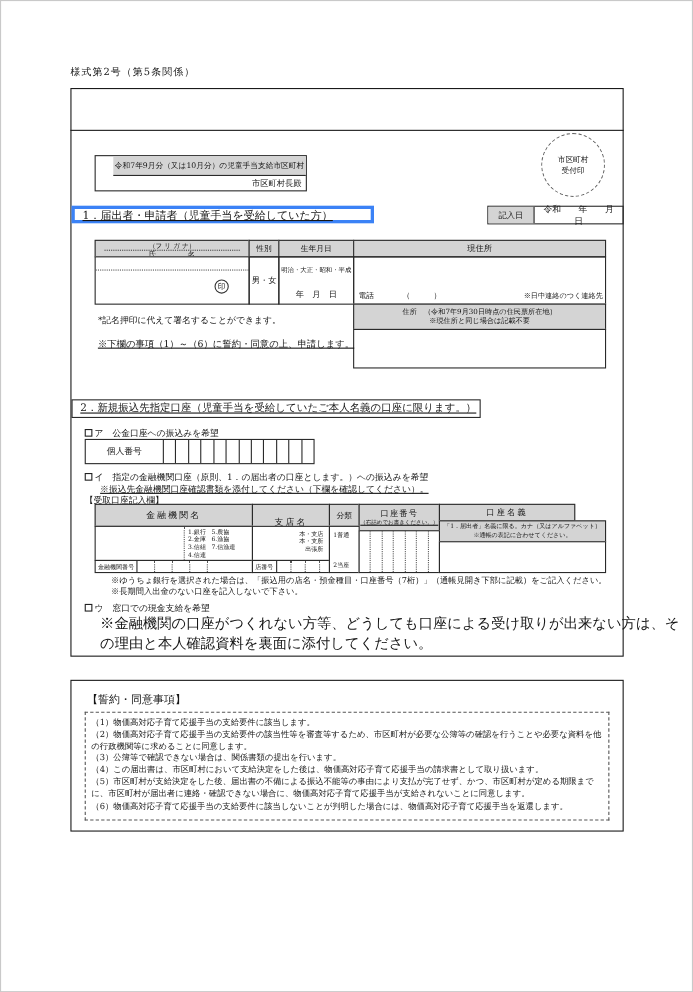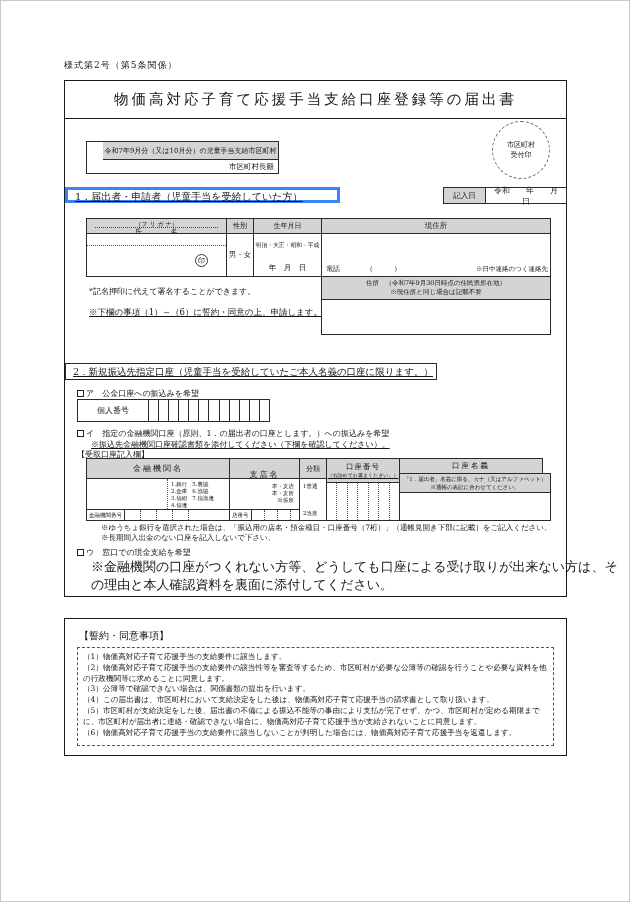--- a/index.html
+++ b/index.html
@@ -64,37 +64,37 @@
   .pledge-note { left:88px; top:306px; font-size:8.5px; text-decoration:underline; }
 
   .sec2-box { left:64px; top:362px; width:372px; height:17px; border:1px solid #2a2a2a;
               font-size:9.5px; line-height:15px; padding-left:7px; }
 
   .opt-row { font-size:8px; display:flex; align-items:center; }
   .cb { display:inline-block; width:7px; height:7px; border:1px solid #222; margin-right:2px; }
   .opt-kana { margin-right:8px; }
 
   .optA { left:76px; top:387px; }
-  .kojin { left:76px; top:398px; width:193px; height:23px; border:1px solid #2a2a2a; display:flex; }
+  .kojin { left:76px; top:398px; width:209px; height:23px; border:1px solid #2a2a2a; display:flex; }
   .kojin-label { width:71px; border-right:1px solid #2a2a2a; font-size:8px; }
   .kojin-cells { flex:1; display:flex; }
   .kojin-cell { flex:1; border-left:1px solid #2a2a2a; }
   .kojin-cell:first-child { border-left:none; }
 
   .optB  { left:76px; top:427px; }
   .optB-note { left:90px; top:438px; font-size:8px; text-decoration:underline; }
   .entry-label { left:76px; top:448px; font-size:8px; }
 
   .bank-table { left:85px; top:457px; width:465px; height:63px; }
   .bh-bank   { left:0; top:0; width:144px; height:21px; font-size:8px; letter-spacing:2px; }
   .bh-branch { left:143px; top:0; width:71px; height:32px; font-size:8px; letter-spacing:2px; }
   .bh-type   { left:213px; top:0; width:28px; height:21px; font-size:7px; }
   .bh-number { left:240px; top:0; width:74px; height:25px; flex-direction:column; font-size:7.5px; line-height:9px; letter-spacing:1px; }
   .bh-number .sub { font-size:5px; letter-spacing:0; text-decoration:underline; }
-  .bh-holder { left:313px; top:0; width:144px; height:16px; font-size:7.5px; letter-spacing:2px; }
+  .bh-holder { left:313px; top:0; width:124px; height:16px; font-size:7.5px; letter-spacing:2px; }
   .bh-holder-sub { left:313px; top:15px; width:152px; height:20px; font-size:5.5px; line-height:8px;
                    display:flex; flex-direction:column; align-items:center; justify-content:center; }
   .bb-bank { left:0; top:20px; width:144px; height:32px; background:#fff; display:flex; }
   .bb-bank .bank-input { flex:1; }
   .bb-bank .bank-opts { width:62px; border-left:1px dotted #555; display:flex; padding:2px 0 0 3px; }
   .bank-opts .col { font-size:5.5px; line-height:7px; }
   .bank-opts .col + .col { margin-left:5px; }
   .bb-bank-code { left:0; top:51px; width:144px; height:12px; display:flex; background:#fff; }
   .code-label { font-size:5.5px; display:flex; align-items:center; padding:0 2px; border-right:1px solid #2a2a2a; }
   .code-cell { width:16px; border-right:1px dotted #555; }
@@ -125,21 +125,20 @@
   .pledge-item { font-size:7.6px; line-height:10.8px; }
 </style>
 </head>
 <body>
 
 <div class="page">
 
   <div class="abs form-no">様式第2号（第5条関係）</div>
 
   <div class="abs outer-box"></div>
-  <div class="abs main-title center">物価高対応子育て応援手当支給口座登録等の届出書</div>
   <div class="abs title-line"></div>
 
   <div class="abs stamp">
     <span>市区町村</span>
     <span>受付印</span>
   </div>
 
   <div class="abs muni-box">
     <div class="muni-header center">令和7年9月分（又は10月分）の児童手当支給市区町村</div>
     <div class="muni-body">

